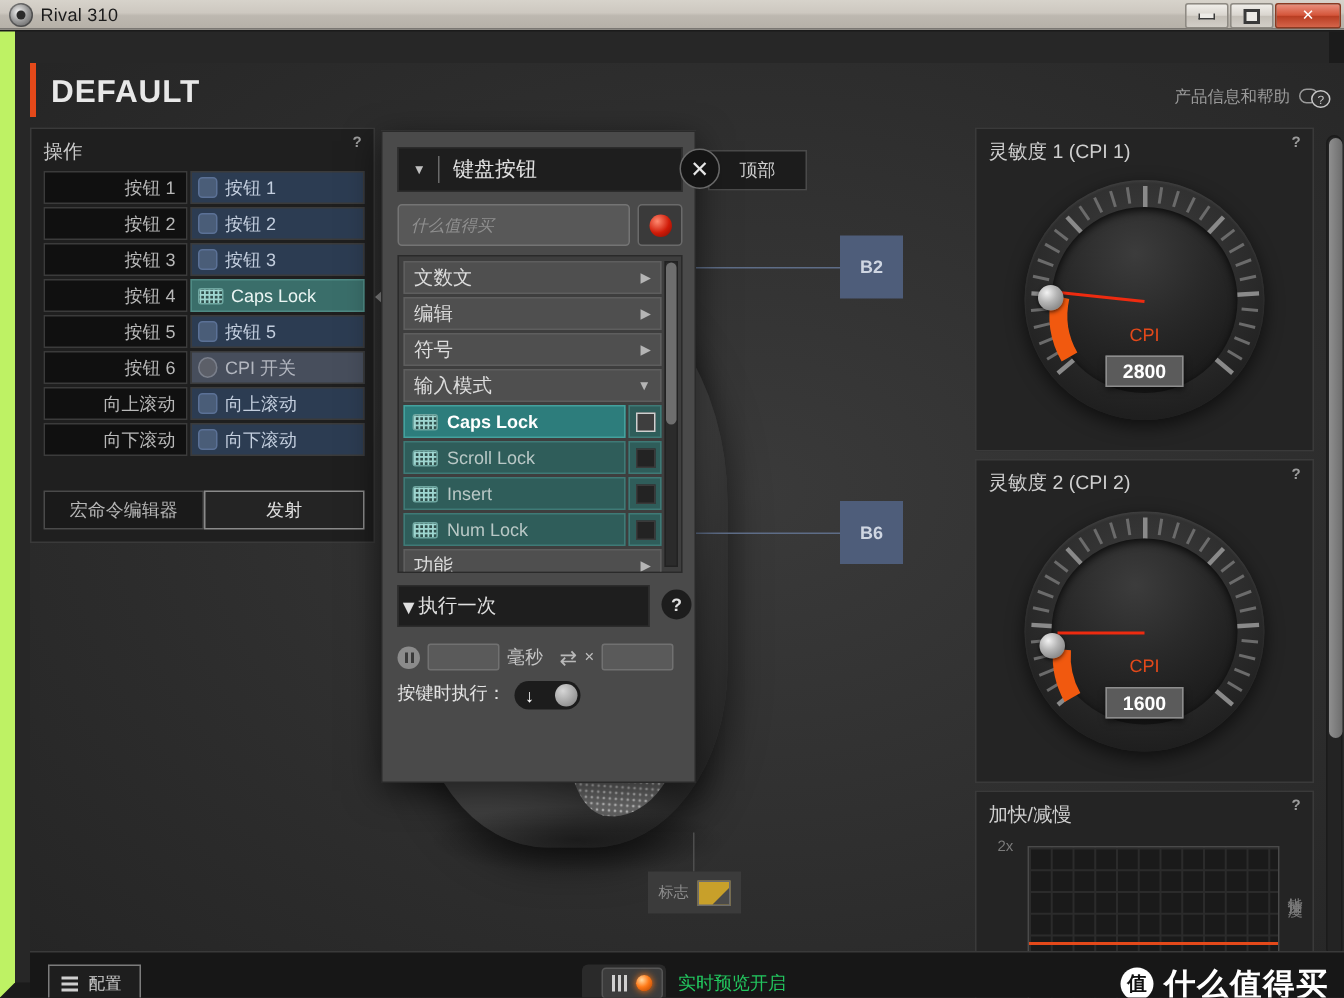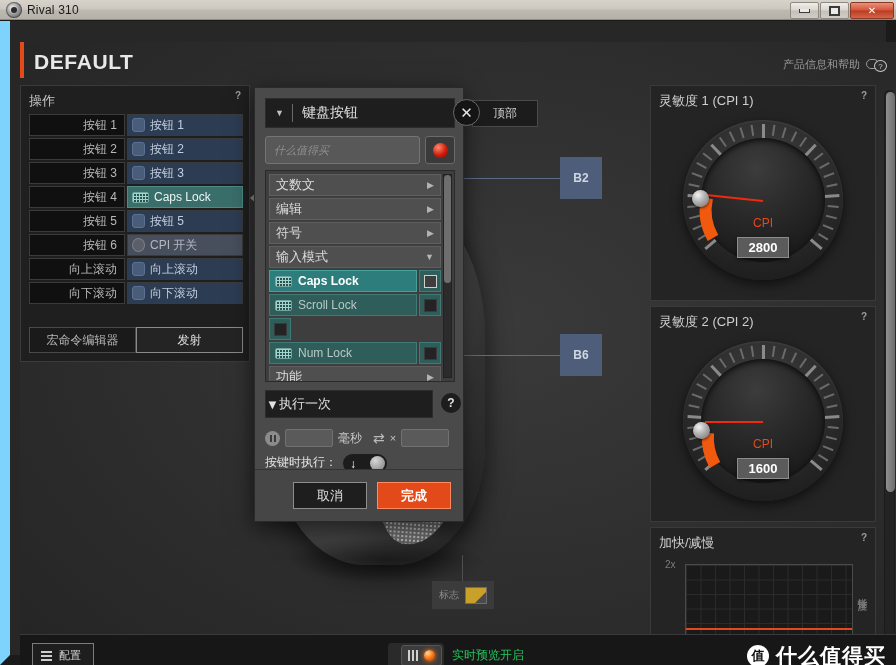--- a/index.html
+++ b/index.html
@@ -43,21 +43,21 @@
     background:linear-gradient(to bottom,#e98f7c 0%,#d4553a 48%,#b83d22 52%,#d4644a 100%);
     border-color:#8a3a22; color:#fff; font-weight:bold;
   }
   .glyph-min{ width:11px;height:4px;border:1px solid #3a3a3a; border-top:none; background:#eceae6;}
   .glyph-max{ width:11px;height:10px;border:2px solid #3a3a3a; background:#eceae6;}
 
   
   .app{
     position:absolute; left:0; top:21px; width:896px; height:644px;
     background:#272727;
-    border-left:10px solid #7dd3fc; border-right:10px solid #1b1b1b;
+    border-left:10px solid #bef264; border-right:10px solid #1b1b1b;
     border-bottom:10px solid #1b1b1b;
   }
   .stage{
     position:absolute; left:10px; top:21px; width:876px; height:634px;
     background:#2e2e2e;
     background-image:radial-gradient(ellipse at 55% 45%, #3a3a3a 0%, #2c2c2c 62%, #242424 100%);
     overflow:hidden;
   }
 
   
@@ -612,20 +612,24 @@
         <div class="key-row">
           <div class="kbox">
             <span class="mini-icon kbd"></span>
             <span>Scroll Lock</span>
           </div>
           <div class="chk">
               <i></i>
             </div>
         </div>
         <div class="key-row">
+          <div class="kbox">
+            <span class="mini-icon kbd"></span>
+            <span>Insert</span>
+          </div>
           <div class="chk">
               <i></i>
             </div>
         </div>
         <div class="key-row">
           <div class="kbox">
             <span class="mini-icon kbd"></span>
             <span>Num Lock</span>
           </div>
           <div class="chk">
@@ -660,24 +664,20 @@
       </div>
 
       <div class="dlg-exec">
         <span>按键时执行：</span>
         <span class="toggle">
           <span class="dn">↓</span>
           <span class="knob"></span>
         </span>
       </div>
 
-      <div class="dlg-footer">
-        <div class="btn-cancel">取消</div>
-        <div class="btn-done">完成</div>
-      </div>
     </div>
     <div class="dlg-close">✕</div>
 
     <div class="right">
 
       <div class="card" style="top:0;height:216px;">
         <div class="ctitle">灵敏度 1 (CPI 1)</div>
         <div class="q-mark">?</div>
         <div class="gauge" style="top:34px;">
           <div class="outer"></div>

